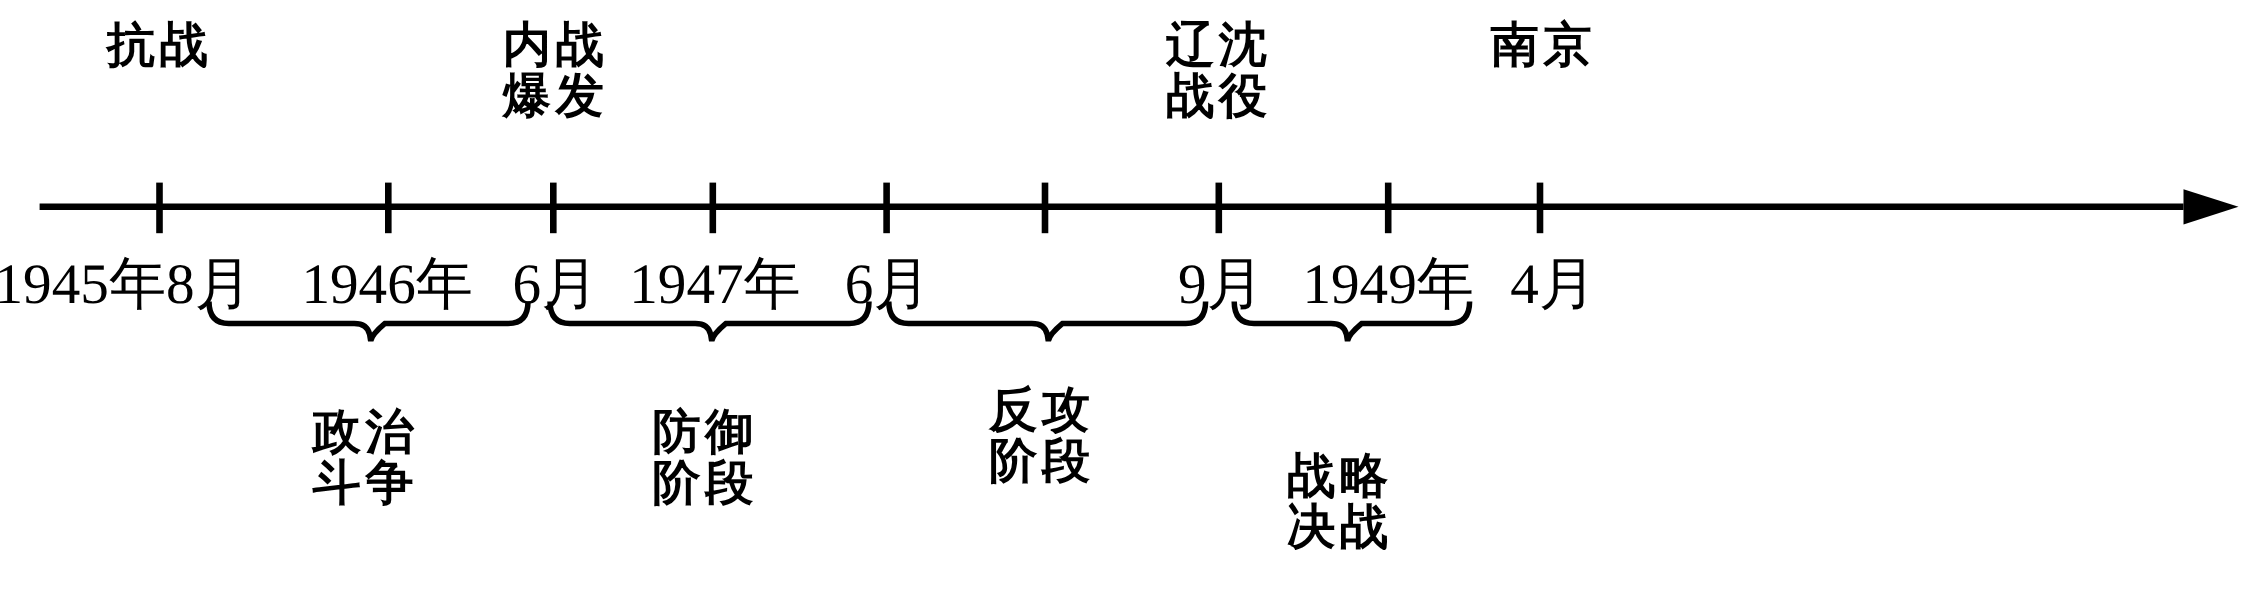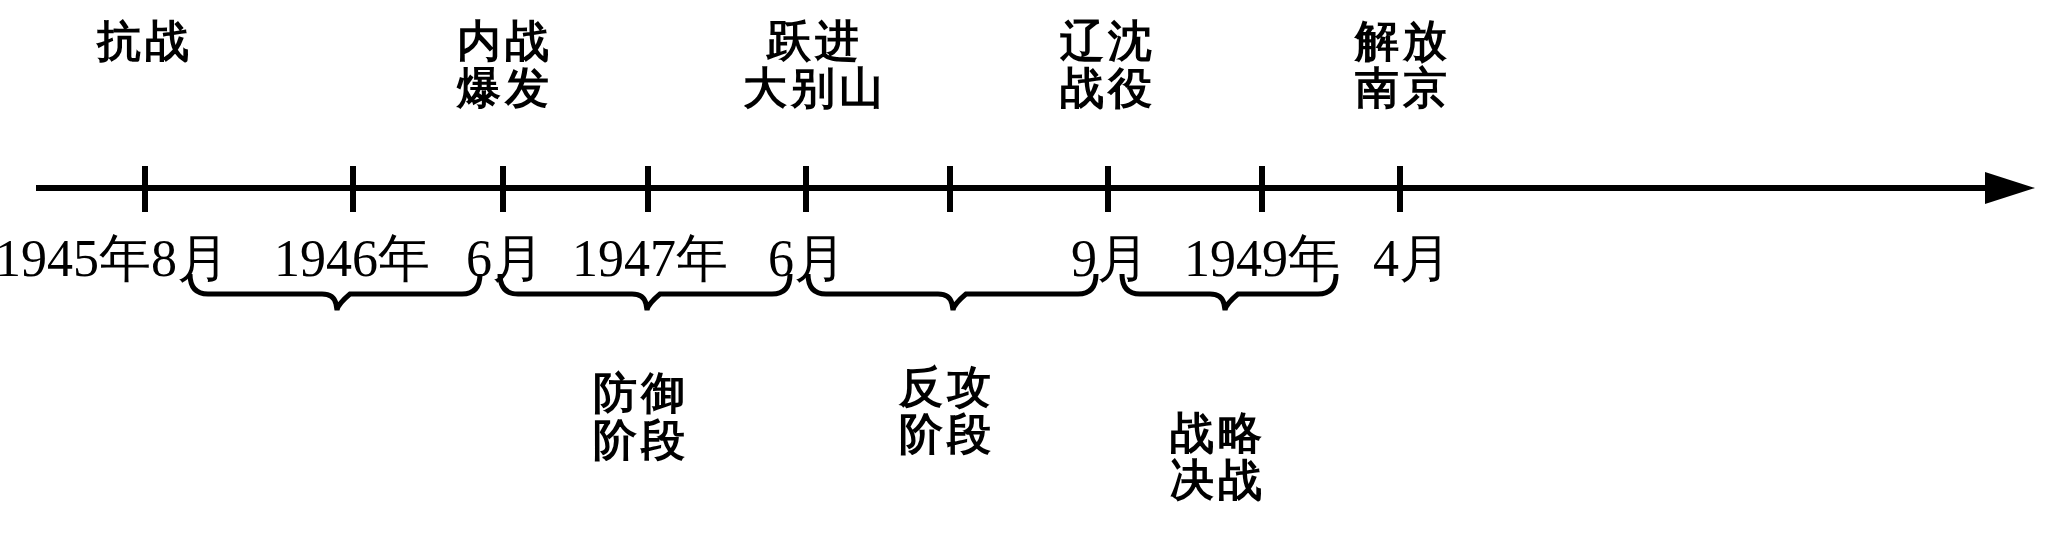--- a/index.html
+++ b/index.html
@@ -63,30 +63,25 @@
 
 <div id="stage">
 
   <div class="event-label" style="left:145px; top:18px;">
     <span class="ln">抗战</span>
   </div>
   <div class="event-label" style="left:505px; top:18px;">
     <span class="ln">内战</span>
     <span class="ln">爆发</span>
   </div>
-  <div class="event-label" style="left:815px; top:18px;">
-    <span class="ln">跃进</span>
-    <span class="ln">大别山</span>
-  </div>
   <div class="event-label" style="left:1108px; top:18px;">
     <span class="ln">辽沈</span>
     <span class="ln">战役</span>
   </div>
   <div class="event-label" style="left:1403px; top:18px;">
-    <span class="ln">解放</span>
     <span class="ln">南京</span>
   </div>
 
   <svg id="axis-group" width="2056" height="536">
 
     <line x1="36" y1="188" x2="1985" y2="188" stroke="#000000" stroke-width="6"></line>
 
     <polygon points="1985,172 2035,188 1985,204" fill="#000000"></polygon>
 
     <line x1="145" y1="166" x2="145" y2="212" stroke="#000000" stroke-width="6"></line>
@@ -110,25 +105,29 @@
 
   <div class="date-label" style="left:112px; top:233px;">1945年8月</div>
   <div class="date-label" style="left:352px; top:233px;">1946年</div>
   <div class="date-label" style="left:505px; top:233px;">6月</div>
   <div class="date-label" style="left:650px; top:233px;">1947年</div>
   <div class="date-label" style="left:807px; top:233px;">6月</div>
   <div class="date-label" style="left:1110px; top:233px;">9月</div>
   <div class="date-label" style="left:1262px; top:233px;">1949年</div>
   <div class="date-label" style="left:1412px; top:233px;">4月</div>
 
+  <div class="phase-label" style="left:332px; top:370px;">
+    <span class="ln">政治</span>
+    <span class="ln">斗争</span>
+  </div>
   <div class="phase-label" style="left:641px; top:370px;">
     <span class="ln">防御</span>
     <span class="ln">阶段</span>
   </div>
-  <div class="phase-label" style="left:947px; top:364px;">
+  <div class="phase-label" style="left:947px; top:350px;">
     <span class="ln">反攻</span>
     <span class="ln">阶段</span>
   </div>
   <div class="phase-label" style="left:1218px; top:370px;margin-top:40px;">
     <span class="ln">战略</span>
     <span class="ln">决战</span>
   </div>
 
 </div>
 

